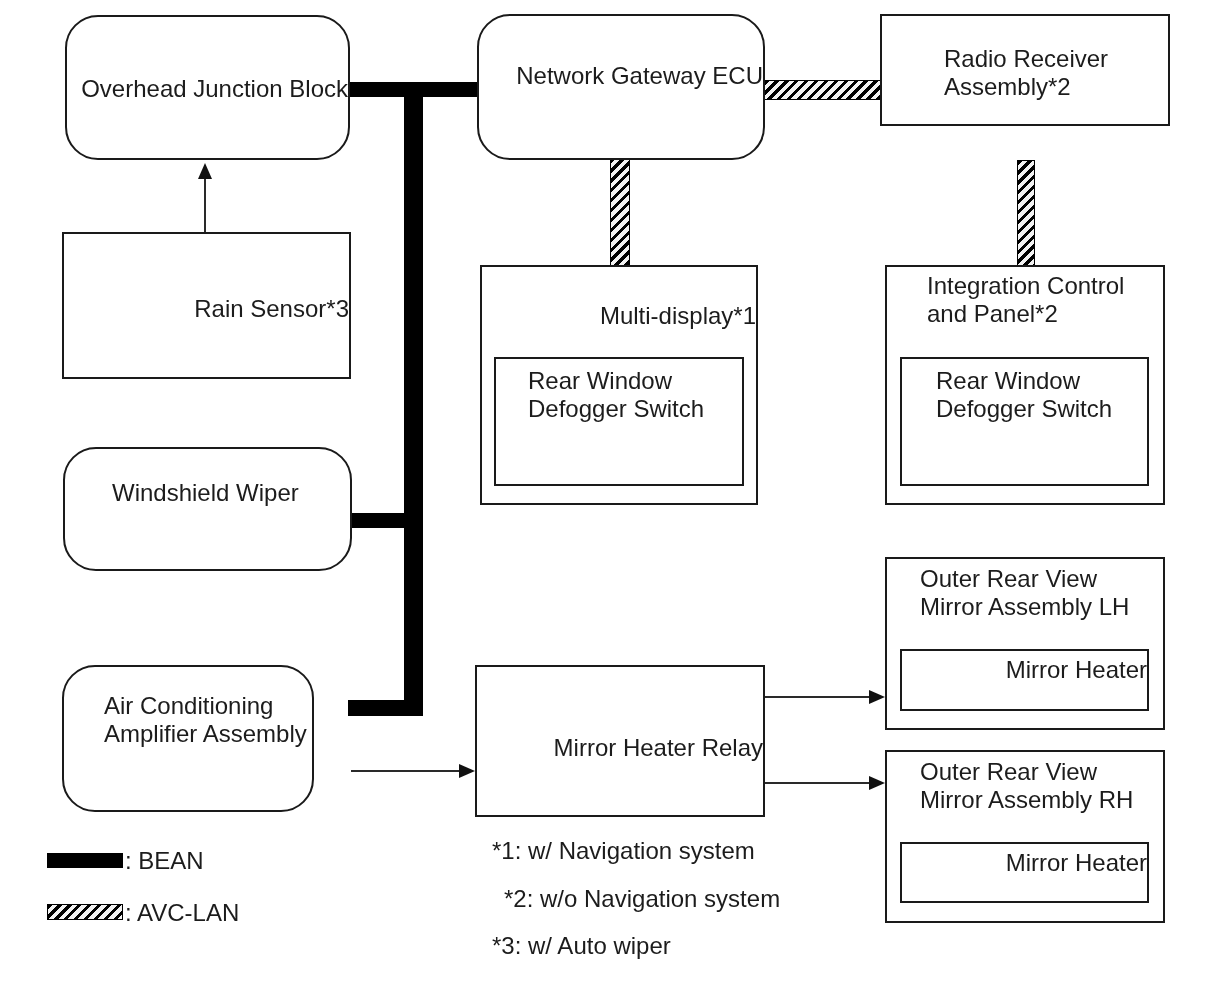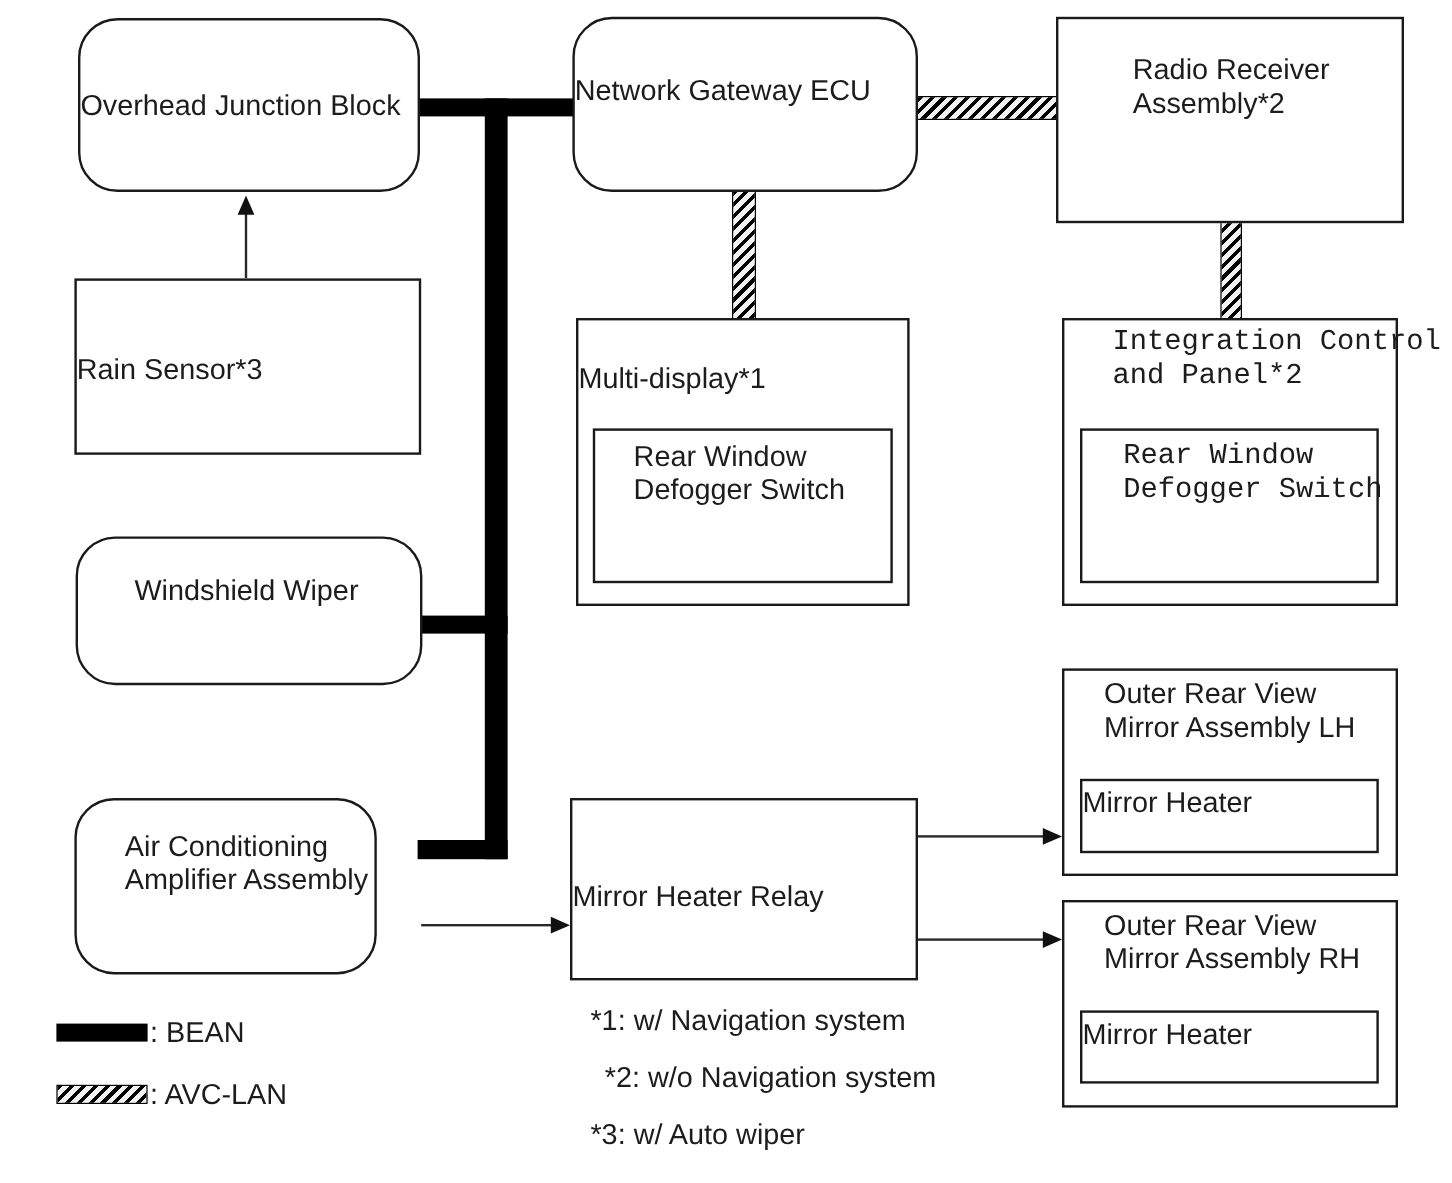--- a/index.html
+++ b/index.html
@@ -7,21 +7,21 @@
   body { font-family:"Liberation Sans", sans-serif; }
   .canvas { position:relative; width:1210px; height:986px; background:#ffffff; color:#1c1c1c; font-size:24px; overflow:hidden; }
 
   
   .node  { position:absolute; background:#ffffff; border:2.5px solid #1a1a1a; }
   .rounded { border-radius:33px; }
   .inner { position:absolute; background:#ffffff; border:2px solid #1a1a1a; }
 
   
   .lbl { position:absolute; line-height:28px; white-space:nowrap; }
-  .lbl.centered { left:0; right:0; text-align:left; }
+  .lbl.centered { left:0; right:0; text-align:right; }
 
   
   .conn { position:absolute; }
   .bean { background:#000000; }
   .avclan {
     background:repeating-linear-gradient(135deg,#000 0,#000 3px,#f2f2f2 3px,#f2f2f2 7px);
     border:1.5px solid #000;
   }
   .thin { background:#2a2a2a; }
   .head { position:absolute; width:0; height:0; }
@@ -63,21 +63,21 @@
       <div>Overhead Junction Block</div>
     </div>
   </div>
 
   <div class="node rounded" style="left:477px;top:14px;width:288px;height:146px;">
     <div class="lbl centered" style="top:46px;">
       <div>Network Gateway ECU</div>
     </div>
   </div>
 
-  <div class="node" style="left:880px;top:14px;width:290px;height:172px;">
+  <div class="node" style="left:880px;top:14px;width:290px;height:112px;">
     <div class="lbl" style="left:62px;top:29px;">
       <div>Radio Receiver</div>
       <div>Assembly*2</div>
     </div>
   </div>
 
   <div class="node" style="left:62px;top:232px;width:289px;height:147px;">
     <div class="lbl centered" style="top:61px;">
       <div>Rain Sensor*3</div>
     </div>
@@ -88,21 +88,21 @@
       <div>Multi-display*1</div>
     </div>
     <div class="inner" style="left:12px;top:90px;width:250px;height:129px;">
       <div class="lbl" style="left:32px;top:8px;">
         <div>Rear Window</div>
         <div>Defogger Switch</div>
       </div>
     </div>
   </div>
 
-  <div class="node" style="left:885px;top:265px;width:280px;height:240px;font-family:Liberation Mono, monospace;">
+  <div class="node" style="left:885px;top:265px;width:280px;height:240px;">
     <div class="lbl" style="left:40px;top:5px;">
       <div>Integration Control</div>
       <div>and Panel*2</div>
     </div>
     <div class="inner" style="left:13px;top:90px;width:249px;height:129px;">
       <div class="lbl" style="left:34px;top:8px;">
         <div>Rear Window</div>
         <div>Defogger Switch</div>
       </div>
     </div>

